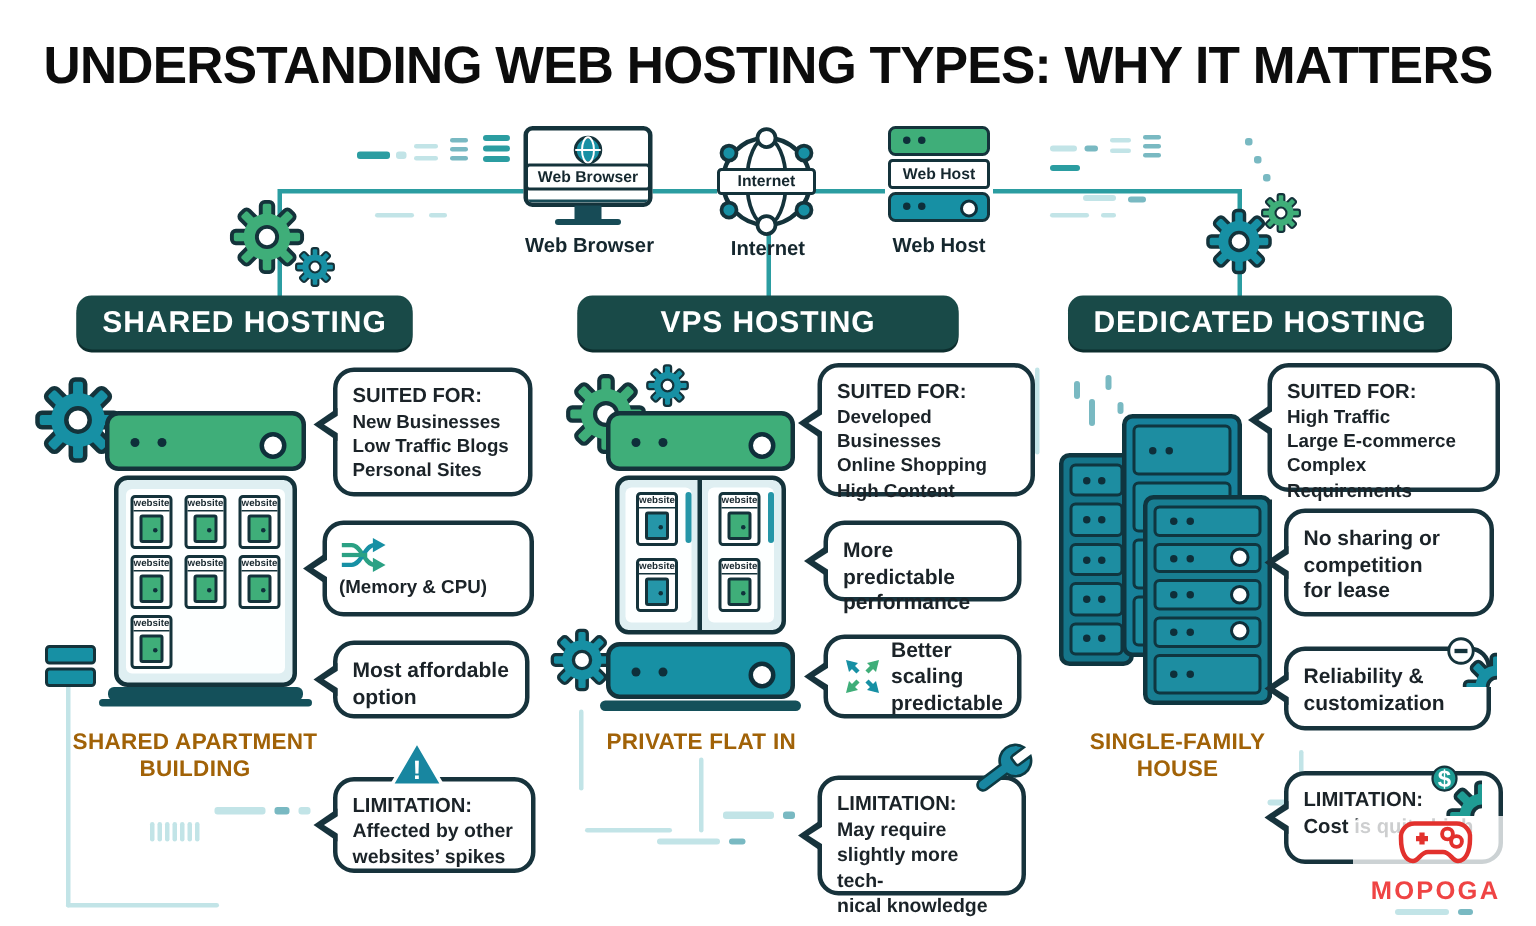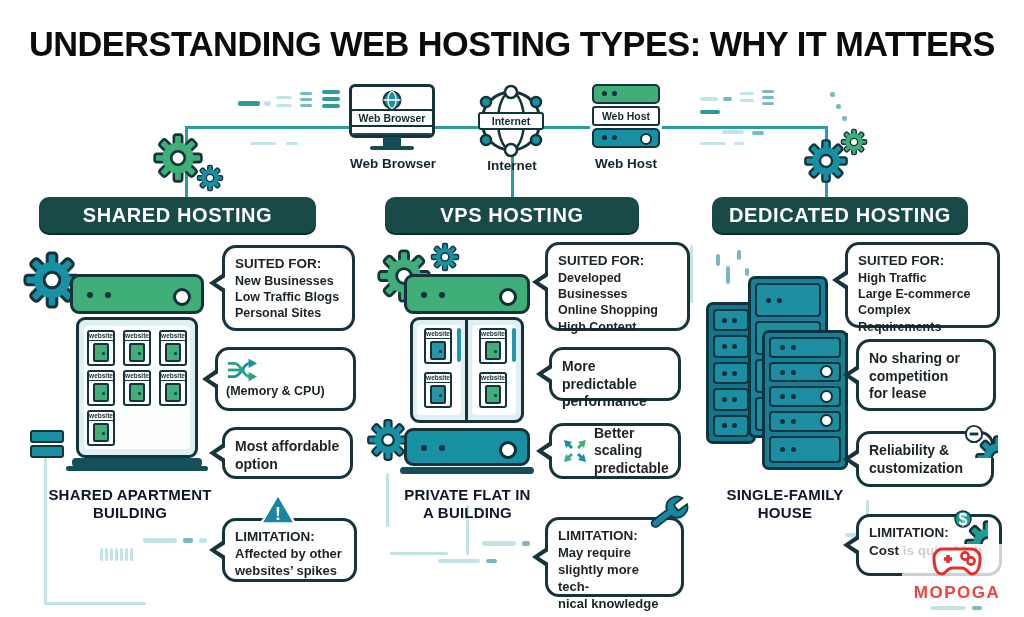--- a/index.html
+++ b/index.html
@@ -36,21 +36,21 @@
   .dot{position:absolute;width:6px;height:6px;border-radius:50%;background:#0e2f3a;}
   .wcirc{position:absolute;width:12px;height:12px;border-radius:50%;background:#fff;border:3px solid #0e2f3a;box-sizing:content-box;}
   .door{position:absolute;width:28px;height:36px;background:#fff;border:2px solid #14333b;border-radius:3px;box-sizing:border-box;}
   .door .tag{font-weight:700;font-size:6.5px;line-height:8px;text-align:center;color:#1b2a31;
     border-bottom:1.5px solid #14333b;}
   .leaf{width:16px;height:19px;margin:2px auto 0;border:2px solid #14333b;border-radius:2px;
     position:relative;background:#3fae79;box-sizing:border-box;}
   .leaf.teal{background:#2596a8;}
   .leaf:after{content:'';position:absolute;width:3px;height:3px;border-radius:50%;background:#10333c;right:2px;top:7px;}
   .metaphor{position:absolute;text-align:center;font-weight:800;font-size:15px;line-height:18px;
-    color:#0f172a;z-index:3;letter-spacing:.2px;}
+    color:#a16207;z-index:3;letter-spacing:.2px;}
   .rack{position:absolute;border:3px solid #0f3640;border-radius:7px;box-sizing:border-box;
     padding:4px;display:flex;flex-direction:column;gap:4px;}
   .rack .slot{flex:1;background:#1d8da1;border:2px solid #0f3640;border-radius:4px;position:relative;}
   .slot .sd{position:absolute;width:5px;height:5px;border-radius:50%;background:#0e2f3a;top:calc(50% - 2.5px);}
   .slot .wc{position:absolute;width:9px;height:9px;border-radius:50%;background:#fff;border:2.5px solid #0e2f3a;
     right:6px;top:calc(50% - 7px);}
   .caption{font-weight:700;font-size:13.5px;color:#15272e;text-align:center;}
   .gear{position:absolute;z-index:1;}
   .flowlabel{position:absolute;font-weight:700;font-size:10.5px;color:#15272e;background:#fff;
     border:2px solid #14333b;border-radius:3px;text-align:center;box-sizing:border-box;}
@@ -177,21 +177,21 @@
     </div>
     <div class="flowlabel" style="left:2px;top:22px;width:68px;height:20px;line-height:16px">Web Host</div>
     <div class="abs tealbg" style="left:2px;top:44px;width:68px;height:20px;border:2.5px solid #14333b;border-radius:5px;box-sizing:border-box">
       <i class="dot" style="left:8px;top:5px;width:5px;height:5px"></i>
       <i class="dot" style="left:18px;top:5px;width:5px;height:5px"></i>
       <i class="wcirc" style="right:6px;top:2.5px;width:8px;height:8px;border-width:2.5px"></i>
     </div>
     <div class="abs caption" style="left:-14px;top:72px;width:100px">Web Host</div>
   </div>
 
-  <div class="col-header" style="left:39px;top:197px;width:277px">SHARED HOSTING</div>
+  <div class="col-header" style="left:51px;top:197px;width:224px">SHARED HOSTING</div>
   <div class="col-header" style="left:385px;top:197px;width:254px">VPS HOSTING</div>
   <div class="col-header" style="left:712px;top:197px;width:256px">DEDICATED HOSTING</div>
 
   <svg class="gear" style="left:22px;top:250px;color:#1790a4" width="60" height="60">
       <use href="#gear-sym"></use>
     </svg>
 
   <div class="abs" style="left:0;top:0;width:0;height:0">
     <div class="sbar green" style="left:70px;top:274px;width:134px;height:40px">
       <i class="dot" style="left:14px;top:15px"></i>
@@ -318,21 +318,20 @@
     <div class="sbar tealbg" style="left:404px;top:428px;width:126px;height:38px">
       <i class="dot" style="left:14px;top:14px"></i>
       <i class="dot" style="left:32px;top:14px"></i>
       <i class="wcirc" style="right:10px;top:10px"></i>
     </div>
     <div class="abs" style="left:400px;top:467px;width:134px;height:7px;background:#14505a;border-radius:4px;z-index:2"></div>
   </div>
 
   <div class="metaphor" style="left:390px;top:486px;width:155px">
     <div>PRIVATE FLAT IN</div>
-    <div>A BUILDING</div>
   </div>
 
   <div class="bubble" style="left:545px;top:242px;width:145px;height:89px;--ttop:26px">
     <div class="b-title">SUITED FOR:</div>
     <div class="b-line">Developed Businesses</div>
     <div class="b-line">Online Shopping</div>
     <div class="b-line">High Content</div>
   </div>
 
   <div class="bubble" style="left:549px;top:347px;width:132px;height:54px">

